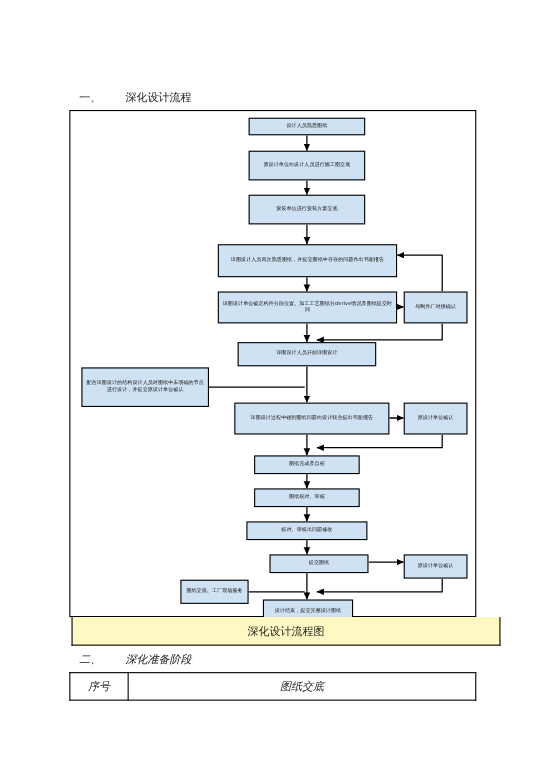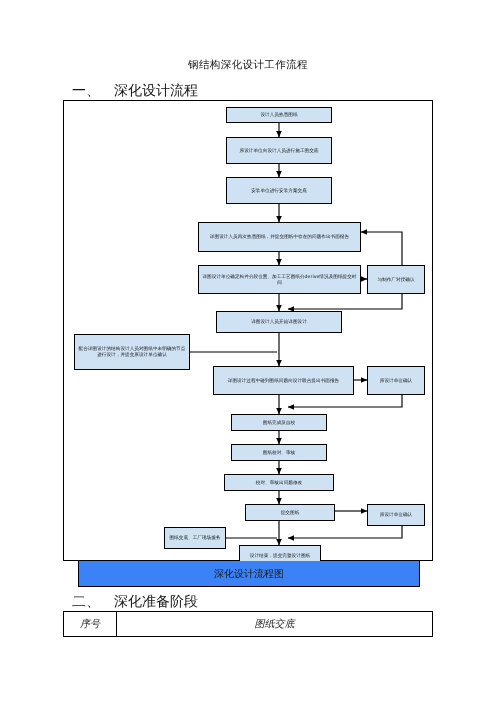--- a/index.html
+++ b/index.html
@@ -30,21 +30,21 @@
     width: 496px;
     text-align: center;
     font-size: 10.5px;
     font-family: "DejaVu Serif", "Liberation Serif", serif;
     letter-spacing: 0.4px;
     color: #161616;
   }
 
   .section-head {
     position: absolute;
-    font-size: 14px;
+    font-size: 10px;
     font-family: "DejaVu Serif", "Liberation Serif", serif;
     color: #161616;
     white-space: nowrap;
   }
   .section-head .num { display: inline-block; width: 42px; }
 
   
   #flow-frame {
     position: absolute;
     left: 63px; top: 100px;
@@ -56,31 +56,31 @@
 
   #flow-canvas {
     position: absolute;
     left: 0; top: 0;
     width: 370px; height: 461px;
   }
 
   
   #flow-caption {
     position: absolute;
-    left: 78px; top: 561px;
-    width: 342px; height: 26px;
+    left: 65px; top: 561px;
+    width: 390px; height: 26px;
     border: 1.3px solid #000;
     border-top: none;
     box-sizing: border-box;
     display: flex;
     align-items: center;
     justify-content: center;
     font-size: 10px;
     font-family: "DejaVu Serif", "Liberation Serif", serif;
-    background: #3b82f6;
+    background: #fef9c3;
   }
 
   
   .node {
     position: absolute;
     box-sizing: border-box;
     background: #cfe2f3;
     border: 1px solid #000;
     display: flex;
     align-items: center;
@@ -112,21 +112,20 @@
     background: #fff;
     font-style: italic;
   }
   #prep-table .col-no { width: 44px; }
 </style>
 </head>
 <body>
 
 <div id="page">
 
-  <div class="doc-title">钢结构深化设计工作流程</div>
 
   <div class="section-head" style="left:72px; top:82px;">
     <span class="num">一、</span><span>深化设计流程</span>
   </div>
 
   <div id="flow-frame">
     <div id="flow-canvas">
 
       <svg width="370" height="461" viewBox="0 0 370 461" style="position:absolute;left:0;top:0;">
         <defs>
@@ -200,21 +199,21 @@
       <div class="node" style="left:181px; top:403px; width:90px;  height:17px;">提交图纸</div>
       <div class="node" style="left:303px; top:403px; width:58px;  height:22px;">原设计单位确认</div>
       <div class="node" style="left:100px; top:426px; width:62px;  height:22px;">图纸交底、工厂现场服务</div>
       <div class="node" style="left:175px; top:444px; width:82px;  height:22px;">设计结束，提交完整设计图纸</div>
 
     </div>
   </div>
 
   <div id="flow-caption">深化设计流程图</div>
 
-  <div class="section-head" style="left:72px; top:593px;">
+  <div class="section-head" style="left:72px; top:593px;font-style:italic;">
     <span class="num">二、</span><span>深化准备阶段</span>
   </div>
 
   <table id="prep-table">
     <tbody>
       <tr>
         <td class="col-no">序号</td>
         <td>图纸交底</td>
       </tr>
     </tbody>

